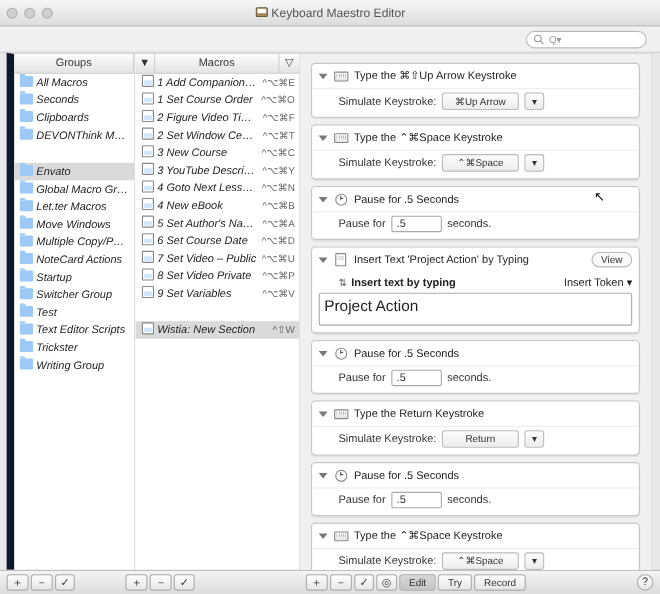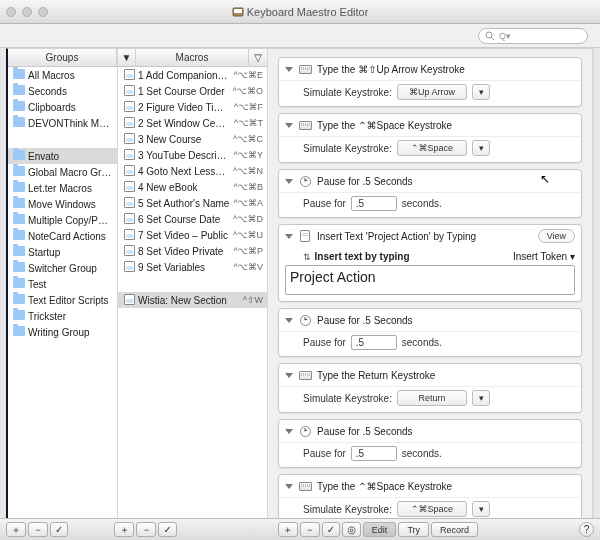--- a/index.html
+++ b/index.html
@@ -45,21 +45,21 @@
   .searchfield .mag { margin-right:4px; }
 
   
   .main {
     flex:1;
     display:flex;
     background: #fff;
     border-top:1px solid #d4d4d4;
     overflow:hidden;
     margin: 0 6px;
-    border-left:2px solid #0f172a;
+    border-left:7px solid #0f172a;
     border-right:1px solid #ddd;
     justify-content:space-between;
   }
   .col-header {
     height: 18px;
     background: linear-gradient(#fcfcfc,#e4e4e4);
     border-bottom:1px solid #c7c7c7;
     font-size:10px; text-align:center; line-height:18px;
     color:#333;
     display:flex;
@@ -79,21 +79,21 @@
   .row {
     height:16px;
     display:flex; align-items:center;
     padding: 0 4px;
     font-size:10px;
     white-space:nowrap;
     border-bottom:0;
   }
   .row.sel { background:#dadada;margin-top:17px; }
   .row .icon { width:14px; text-align:center; margin-right:2px; font-size:10px; }
-  .row .label { flex:1; overflow:hidden; text-overflow: ellipsis; }
+  .row .label { flex:1; overflow:hidden; text-overflow: ellipsis; font-style: italic; }
   .row .shortcut { color:#666; font-size:9px; margin-left:4px; }
 
   
   .detail-inner { padding: 8px 10px; }
   .action {
     background:#fff;
     border:1px solid #c6c6c6;
     border-radius:4px;
     margin-bottom:6px;
     box-shadow: 0 1px 1px rgba(0,0,0,.07);

